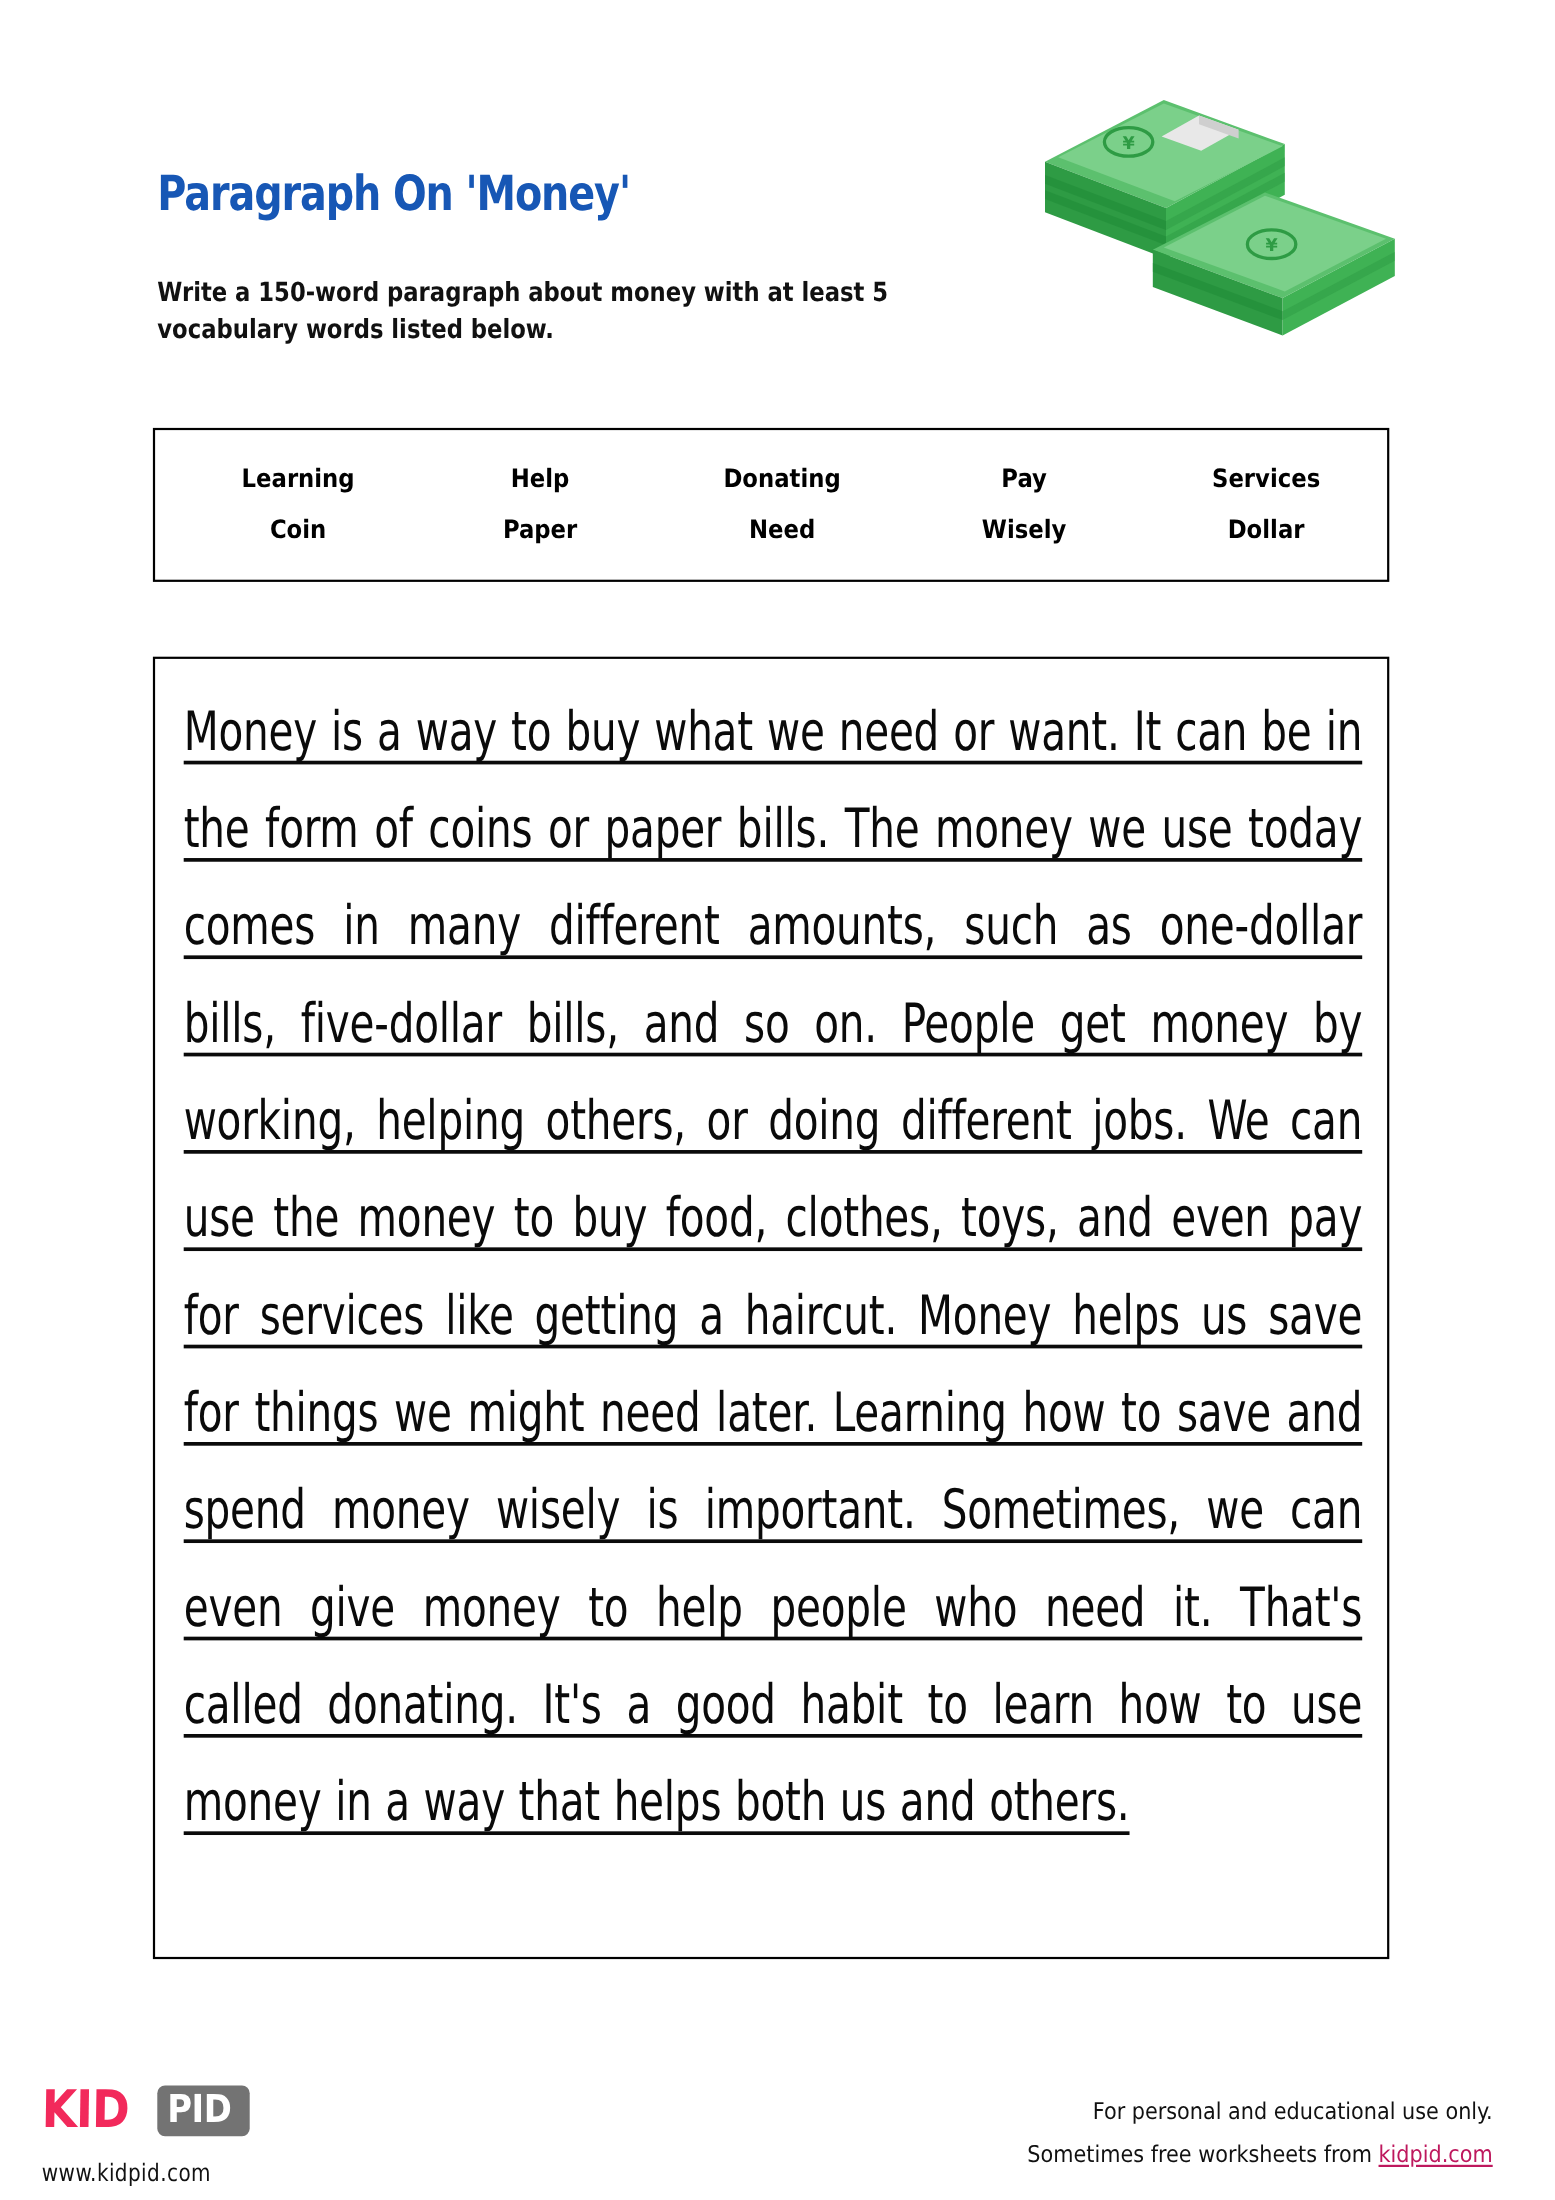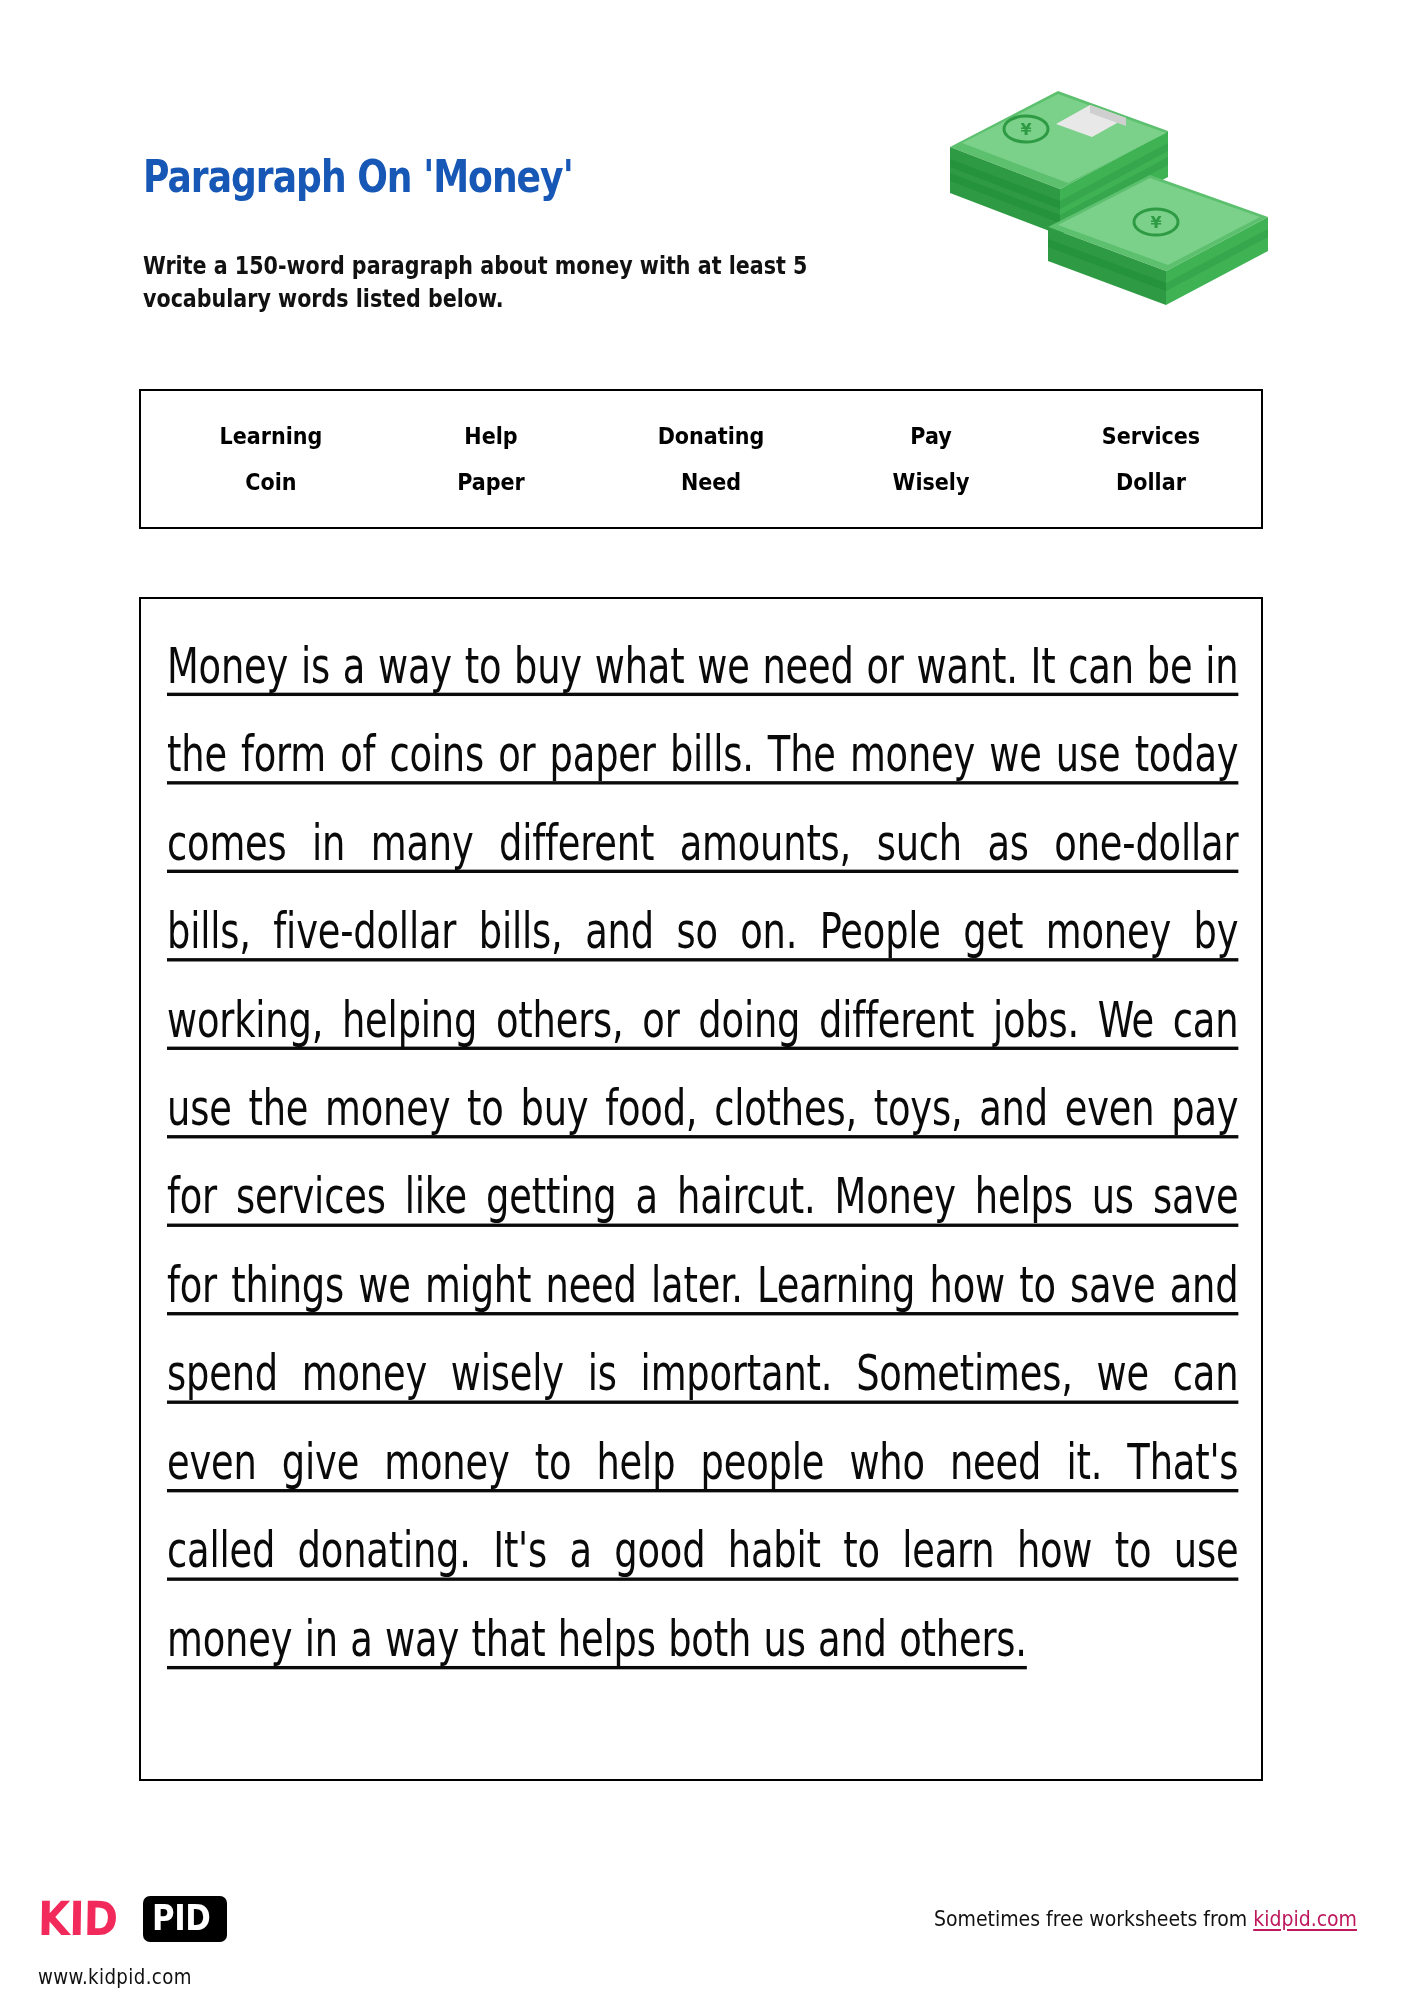--- a/index.html
+++ b/index.html
@@ -139,21 +139,21 @@
     font-family: "DejaVu Sans", sans-serif;
     font-weight: bold;
     font-size: 47px;
     color: #F2295B;
     letter-spacing: -1px;
     transform: scaleX(0.88) skewX(-1deg);
     transform-origin: left center;
     line-height: 1;
   }
   #brand-pid-box {
-    background: #000000;
+    background: #737373;
     border-radius: 7px;
     padding: 5px 9px 6px 9px;
     margin-left: 3px;
   }
   #brand-pid {
     font-family: "DejaVu Sans", sans-serif;
     font-weight: bold;
     font-size: 35px;
     color: #ffffff;
     letter-spacing: -0.5px;
@@ -265,17 +265,18 @@
   <div id="brand-logo">
     <span id="brand-kid">KID</span>
     <span id="brand-pid-box">
       <span id="brand-pid">PID</span>
     </span>
   </div>
 
   <div id="brand-url">www.kidpid.com</div>
 
   <div id="footer-credits">
+    <div>For personal and educational use only.</div>
     <div>
       <span>Sometimes free worksheets from </span><span id="footer-link">kidpid.com</span>
     </div>
   </div>
 </div>
 
 </body></html>

